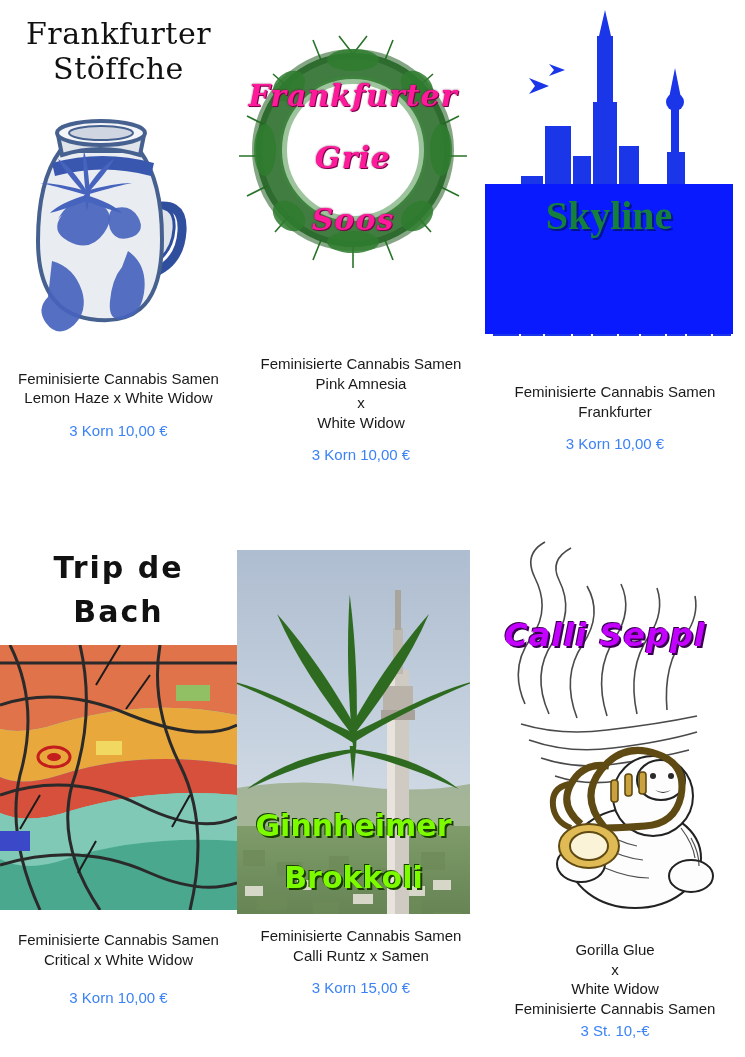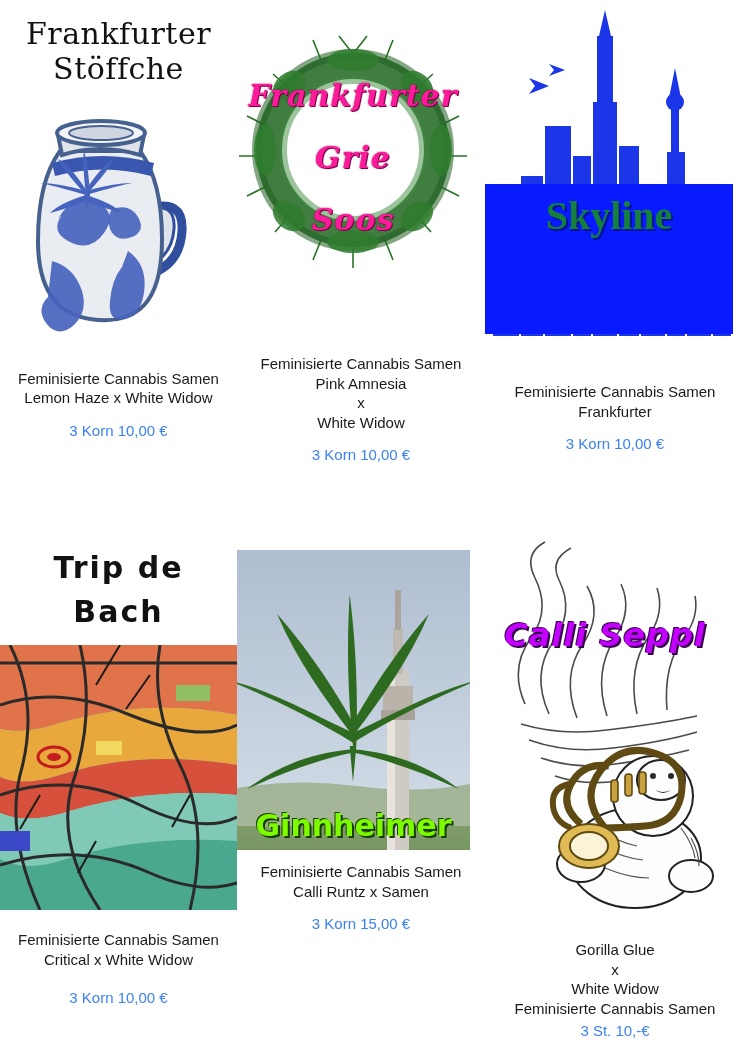--- a/index.html
+++ b/index.html
@@ -93,21 +93,21 @@
     font-size: 30px;
     color: #111;
     text-align: center;
     line-height: 1.45;
     letter-spacing: 2px;
   }
   .map-wrap { width: 237px; height: 265px; margin-top: 6px; position: relative; overflow: hidden; }
 
   
   .c5 { padding-top: 0; }
-  .tower-wrap { width: 233px; height: 300px; position: relative; overflow: hidden; margin-top: 30px; }
+  .tower-wrap { width: 233px; height: 364px; position: relative; overflow: hidden; margin-top: 30px; }
   .tower-label {
     position: absolute; left: 0; width: 100%;
     text-align: center;
     font-family: "DejaVu Sans", sans-serif;
     font-weight: bold;
     font-size: 30px;
     color: #7dfc00;
     text-shadow: 2px 2px 0 #173d00, -1px -1px 0 #173d00;
     line-height: 1.2;
   }

